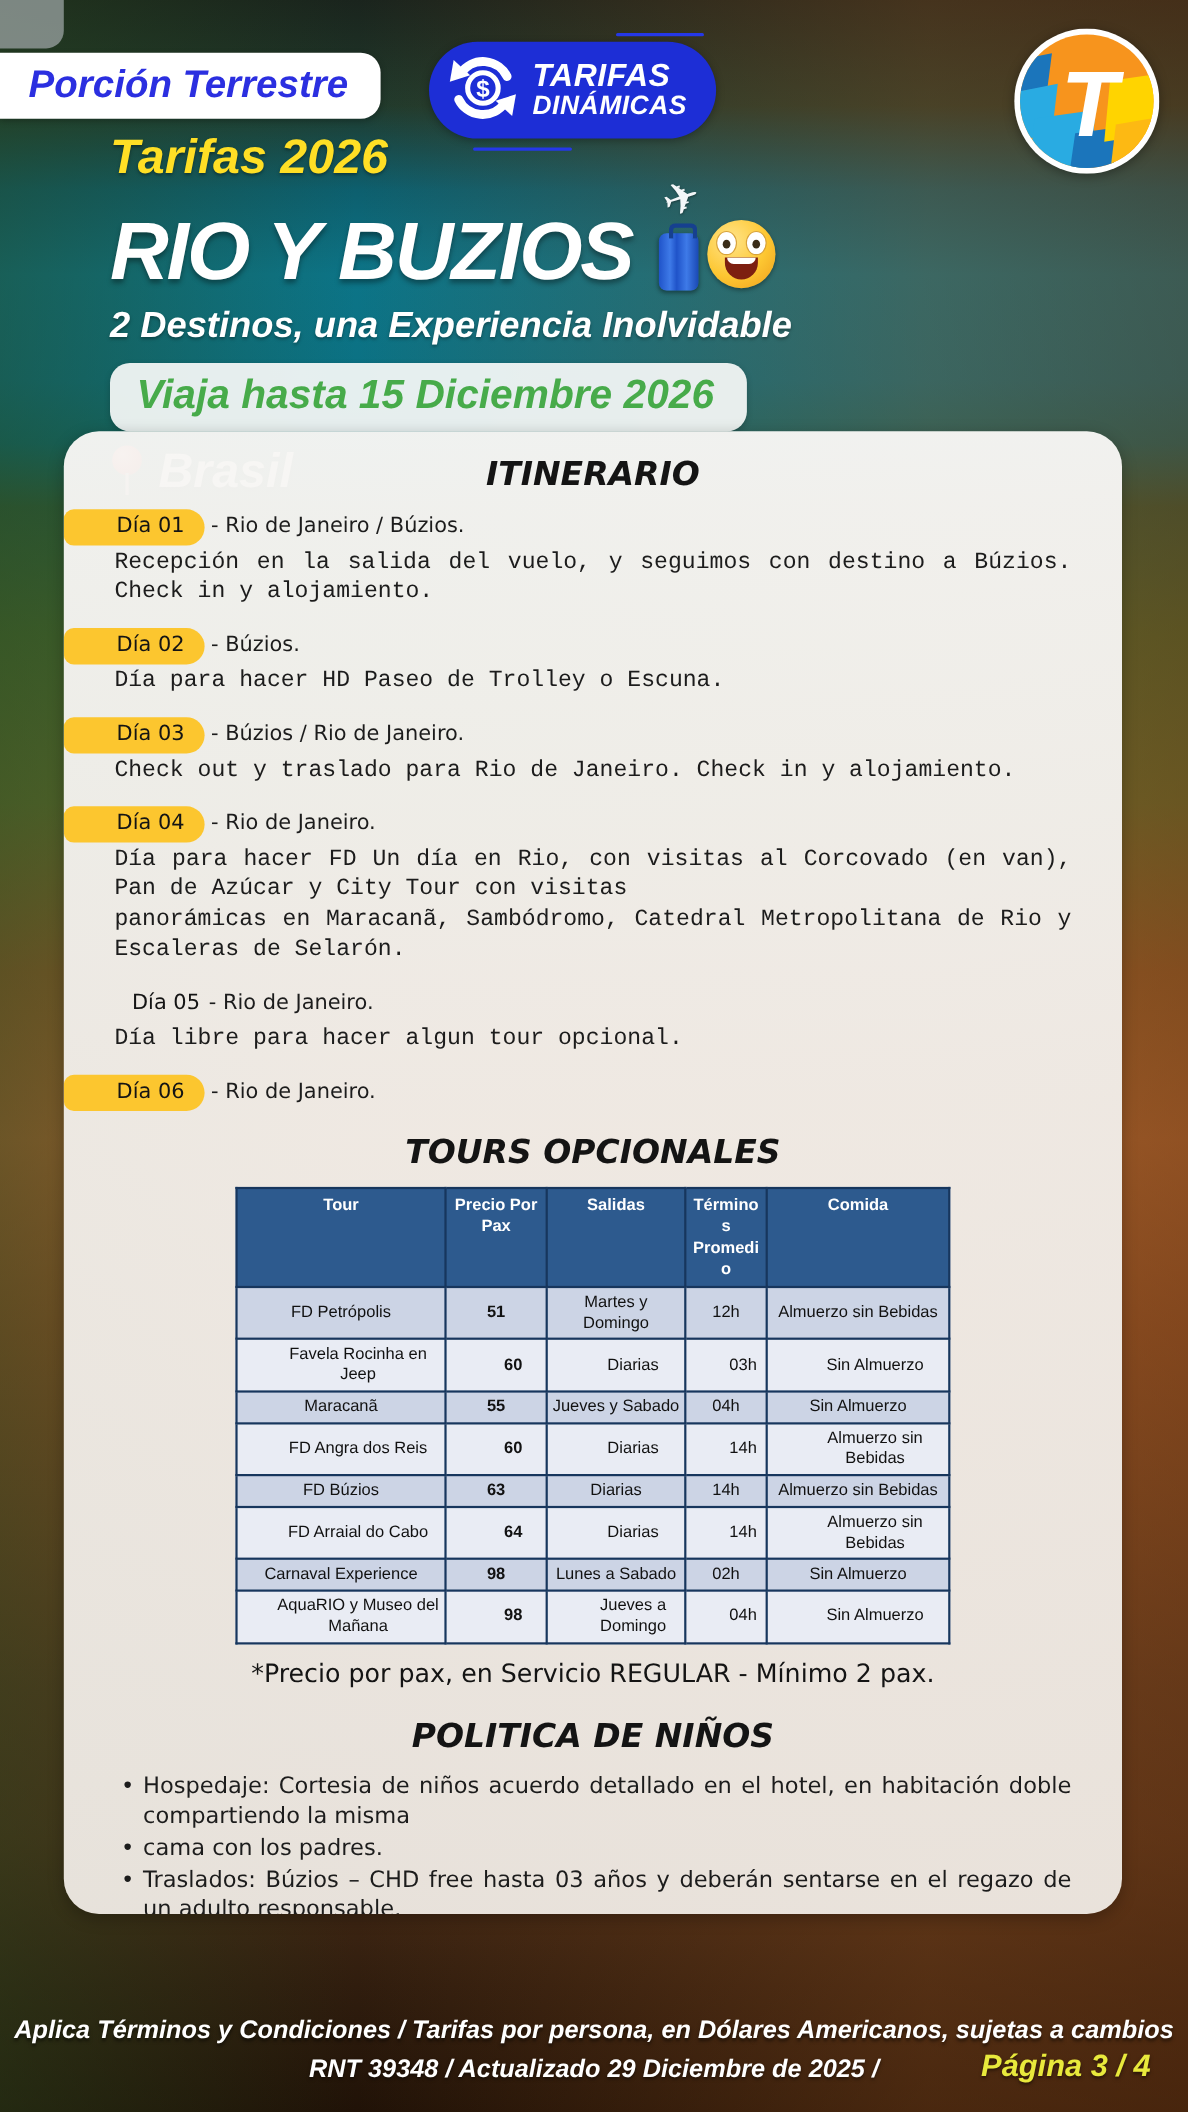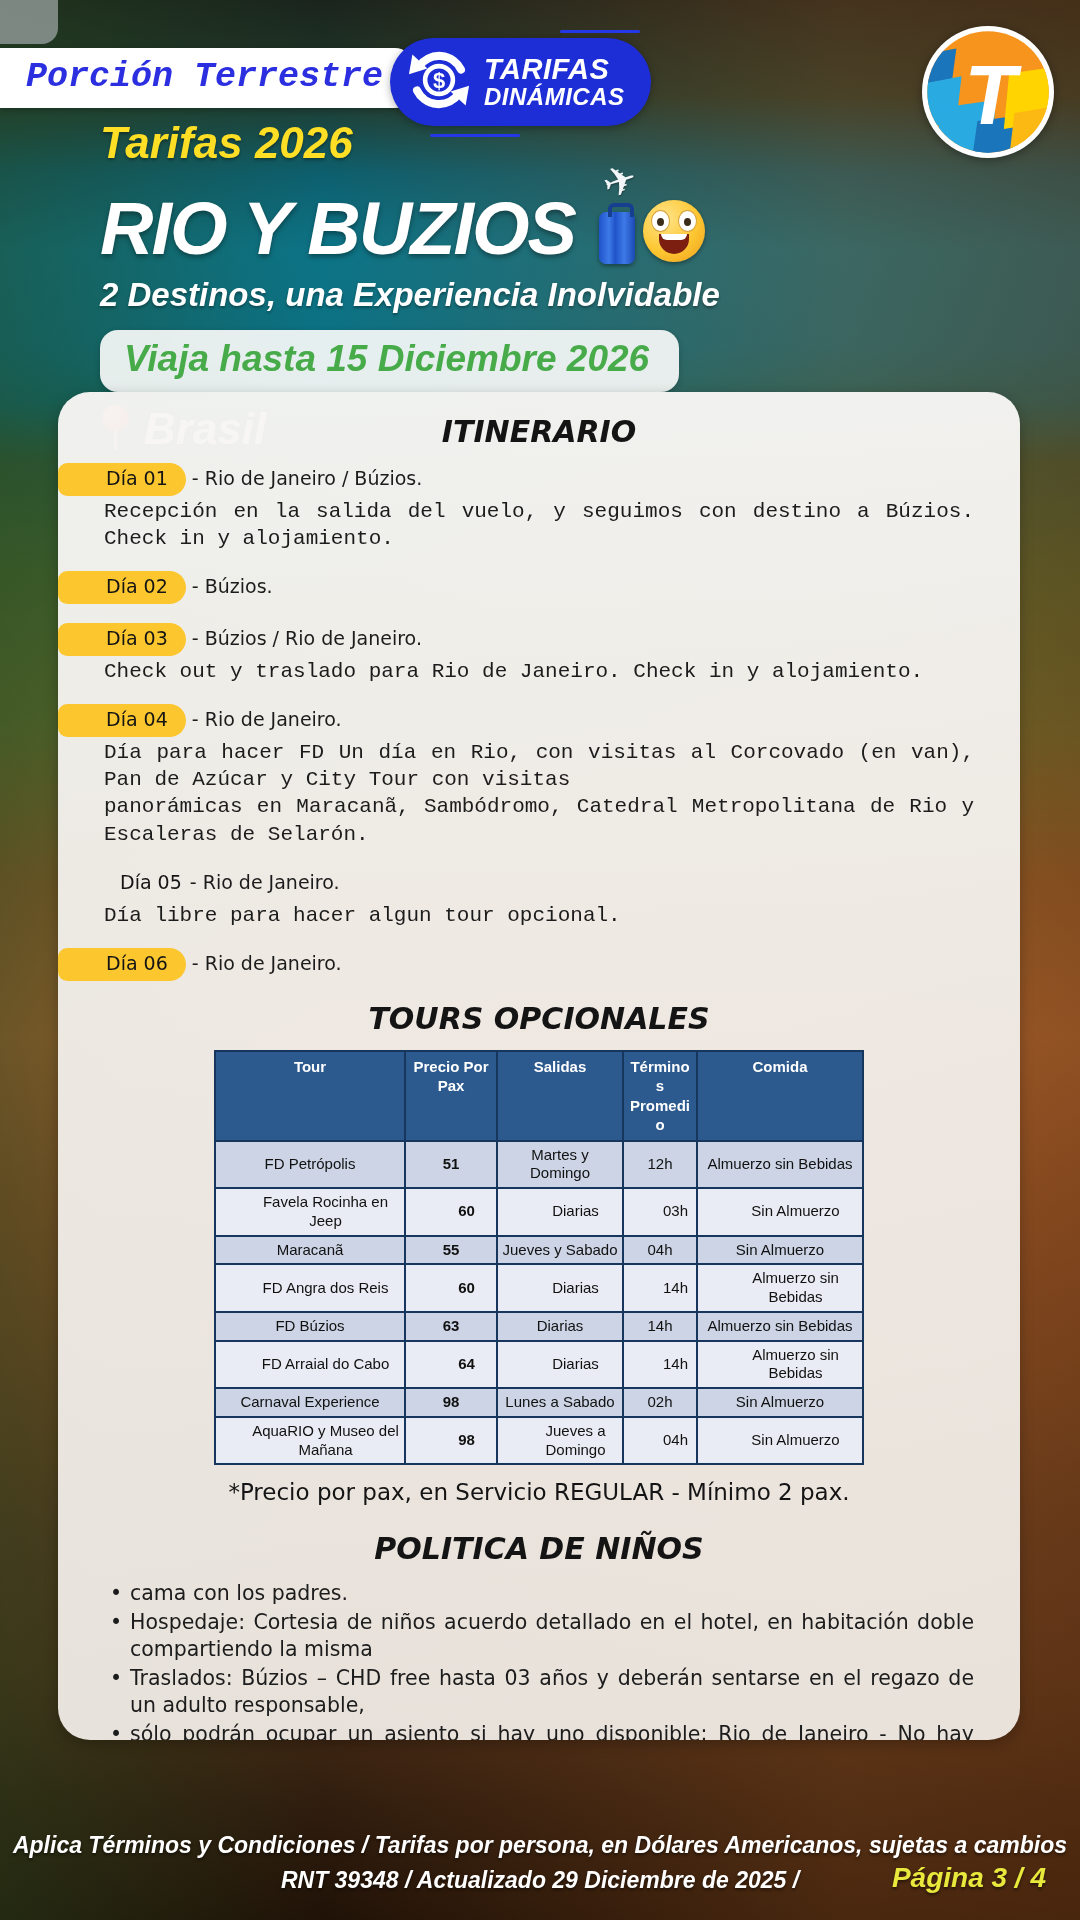--- a/index.html
+++ b/index.html
@@ -13,21 +13,21 @@
         #2c5b3a 24%, #44652e 30%, #5d6b2d 38%, #8a5a28 46%, #a4622f 54%,
         #8a4f25 63%, #6f4220 72%, #55351c 80%, #4a2d17 87%, #301d0e 94%, #201207 100%);
   }
   [data-interactable]{box-sizing:border-box;}
 
   
   .corner-decor{position:absolute;left:0;top:0;width:58px;height:44px;background:#8d9794;border-radius:0 0 16px 0;opacity:.85;}
   .badge{
     position:absolute;left:0;top:48px;background:#ffffff;border-radius:0 18px 18px 0;
     padding:9px 30px 11px 26px;font-style:italic;font-weight:bold;font-size:35px;color:#2b2fe0;
-    font-family:Liberation Mono, monospace;letter-spacing:0;
+    font-family:Liberation Sans, sans-serif;letter-spacing:0;
     box-shadow:0 2px 6px rgba(0,0,0,.25);
   }
   .dyn-pill{
     position:absolute;left:390px;top:38px;height:88px;background:#1d2ed6;border-radius:44px;
     display:flex;align-items:center;padding:0 26px 0 12px;box-shadow:0 2px 8px rgba(0,0,0,.3);
   }
   .dyn-pill .txt{color:#fff;font-style:italic;font-weight:bold;line-height:1.02;margin-left:8px;
     font-family:"Liberation Sans",sans-serif;}
   .dyn-pill .l1{font-size:29px;letter-spacing:.5px;}
   .dyn-pill .l2{font-size:24px;letter-spacing:.5px;}
@@ -197,20 +197,21 @@
 
 <div class="card" data-interactable="false">
   <div class="sec-title" data-interactable="false">ITINERARIO</div>
   <div id="days">
       <div class="day-block" data-interactable="false">
         <div class="day-head" data-interactable="false"><span class="day-label" data-interactable="false">Día 01</span><span class="day-dest" data-interactable="false">- Rio de Janeiro / Búzios.</span></div>
         <div class="day-desc just" data-interactable="false">Recepción en la salida del vuelo, y seguimos con destino a Búzios. Check in y alojamiento.</div>
       </div>
       <div class="day-block" data-interactable="false">
         <div class="day-head" data-interactable="false"><span class="day-label" data-interactable="false">Día 02</span><span class="day-dest" data-interactable="false">- Búzios.</span></div>
+        <div class="day-desc" data-interactable="false">Día para hacer HD Paseo de Trolley o Escuna.</div>
       </div>
       <div class="day-block" data-interactable="false">
         <div class="day-head" data-interactable="false"><span class="day-label" data-interactable="false">Día 03</span><span class="day-dest" data-interactable="false">- Búzios / Rio de Janeiro.</span></div>
         <div class="day-desc" data-interactable="false">Check out y traslado para Rio de Janeiro. Check in y alojamiento.</div>
       </div>
       <div class="day-block" data-interactable="false">
         <div class="day-head" data-interactable="false"><span class="day-label" data-interactable="false">Día 04</span><span class="day-dest" data-interactable="false">- Rio de Janeiro.</span></div>
         <div class="day-desc just" data-interactable="false">Día para hacer FD Un día en Rio, con visitas al Corcovado (en van), Pan de Azúcar y City Tour con visitas
 panorámicas en Maracanã, Sambódromo, Catedral Metropolitana de Rio y Escaleras de Selarón.</div>
       </div>
@@ -299,22 +300,22 @@
             <td data-interactable="false">04h</td>
             <td data-interactable="false">Sin Almuerzo</td>
           </tr>
         </tbody>
     </table>
   </div>
   <div class="note" data-interactable="false">*Precio por pax, en Servicio REGULAR - Mínimo 2 pax.</div>
 
   <div class="sec-title policy-title" data-interactable="false">POLITICA DE NIÑOS</div>
   <ul class="policy" id="policy-list">
+      <li data-interactable="false">Hospedaje: Cortesia de niños acuerdo detallado en el hotel, en habitación doble compartiendo la misma</li>
       <li data-interactable="false">cama con los padres.</li>
-      <li data-interactable="false">Hospedaje: Cortesia de niños acuerdo detallado en el hotel, en habitación doble compartiendo la misma</li>
       <li data-interactable="false">Traslados: Búzios – CHD free hasta 03 años y deberán sentarse en el regazo de un adulto responsable,</li>
       <li data-interactable="false">sólo podrán ocupar un asiento si hay uno disponible; Rio de Janeiro - No hay gratuidad para niños.</li>
     </ul>
 </div>
 
 <div class="footer" data-interactable="false">
   <div data-interactable="false">Aplica Términos y Condiciones / Tarifas por persona, en Dólares Americanos, sujetas a cambios</div>
   <div data-interactable="false">RNT 39348 / Actualizado 29 Diciembre de 2025 /</div>
 </div>
 <div class="page-num" data-interactable="false">Página 3 / 4</div>

